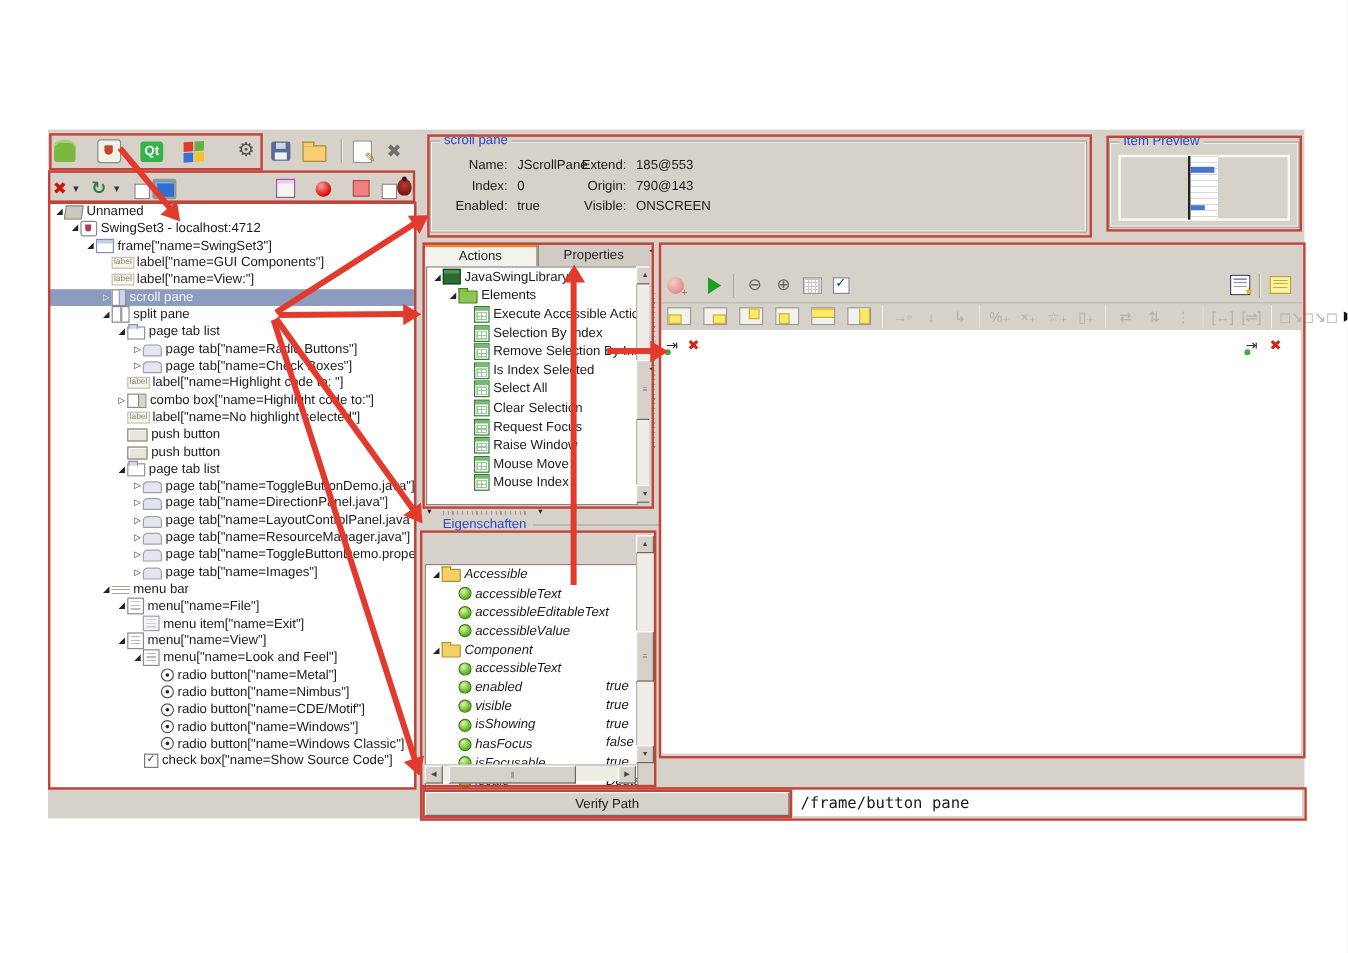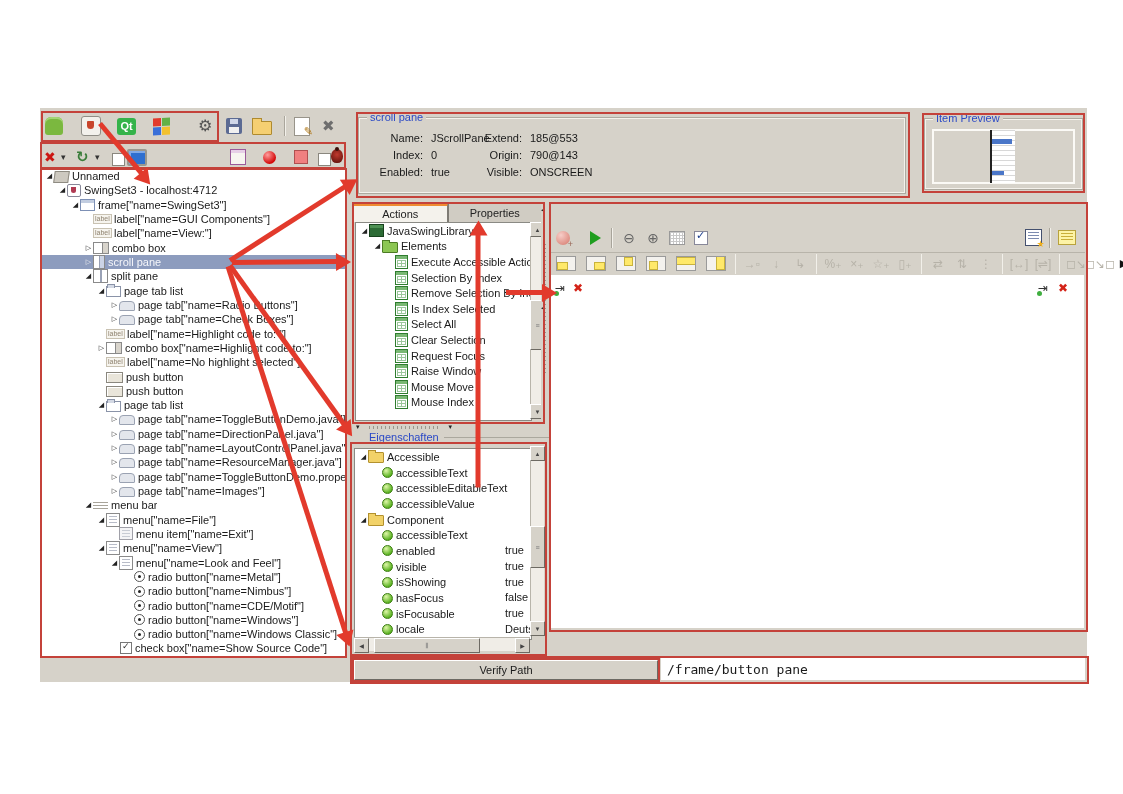--- a/index.html
+++ b/index.html
@@ -257,25 +257,20 @@
         <span class="ticon i-label"></span>
         <span class="ttext">label["name=GUI Components"]</span>
       </div>
 
       <div class="ct-row" style="padding-left: 43px;">
         <span class="marker"></span>
         <span class="ticon i-label"></span>
         <span class="ttext">label["name=View:"]</span>
       </div>
 
-      <div class="ct-row" style="padding-left: 43px;">
-        <span class="marker">▷</span>
-        <span class="ticon i-combo"></span>
-        <span class="ttext">combo box</span>
-      </div>
 
       <div class="ct-row selected" style="padding-left: 43px;">
         <span class="marker">▷</span>
         <span class="ticon i-scrollpane"></span>
         <span class="ttext">scroll pane</span>
       </div>
 
       <div class="ct-row" style="padding-left: 43px;">
         <span class="marker">◢</span>
         <span class="ticon i-splitpane"></span>
@@ -550,21 +545,21 @@
     </div>
   <div class="hstrip">
       <i style="left:2px;">▾</i>
       <i style="right:2px;">▾</i>
     </div>
 
   <div style="position:absolute;left:369px;top:430px;width:190px;height:13px;display:flex;align-items:center;">
     <span style="color:#2b49c6;">Eigenschaften</span>
     <span style="flex:1;height:1px;background:#aba89e;margin-left:5px;margin-top:2px;"></span>
   </div>
-  <div class="panel-white" style="left:354px;top:448px;width:176px;height:190px;overflow:hidden;">
+  <div class="panel-white" style="left:354px;top:470px;width:176px;height:190px;overflow:hidden;font-style:italic;">
 
       <div class="pp-row" style="padding-left: 4px;">
         <span class="marker">◢</span>
         <span class="ticon i-folder-yellow"></span>
         <span>Accessible</span>
 
       </div>
 
       <div class="pp-row" style="padding-left: 17px;">
         <span class="marker"></span>

